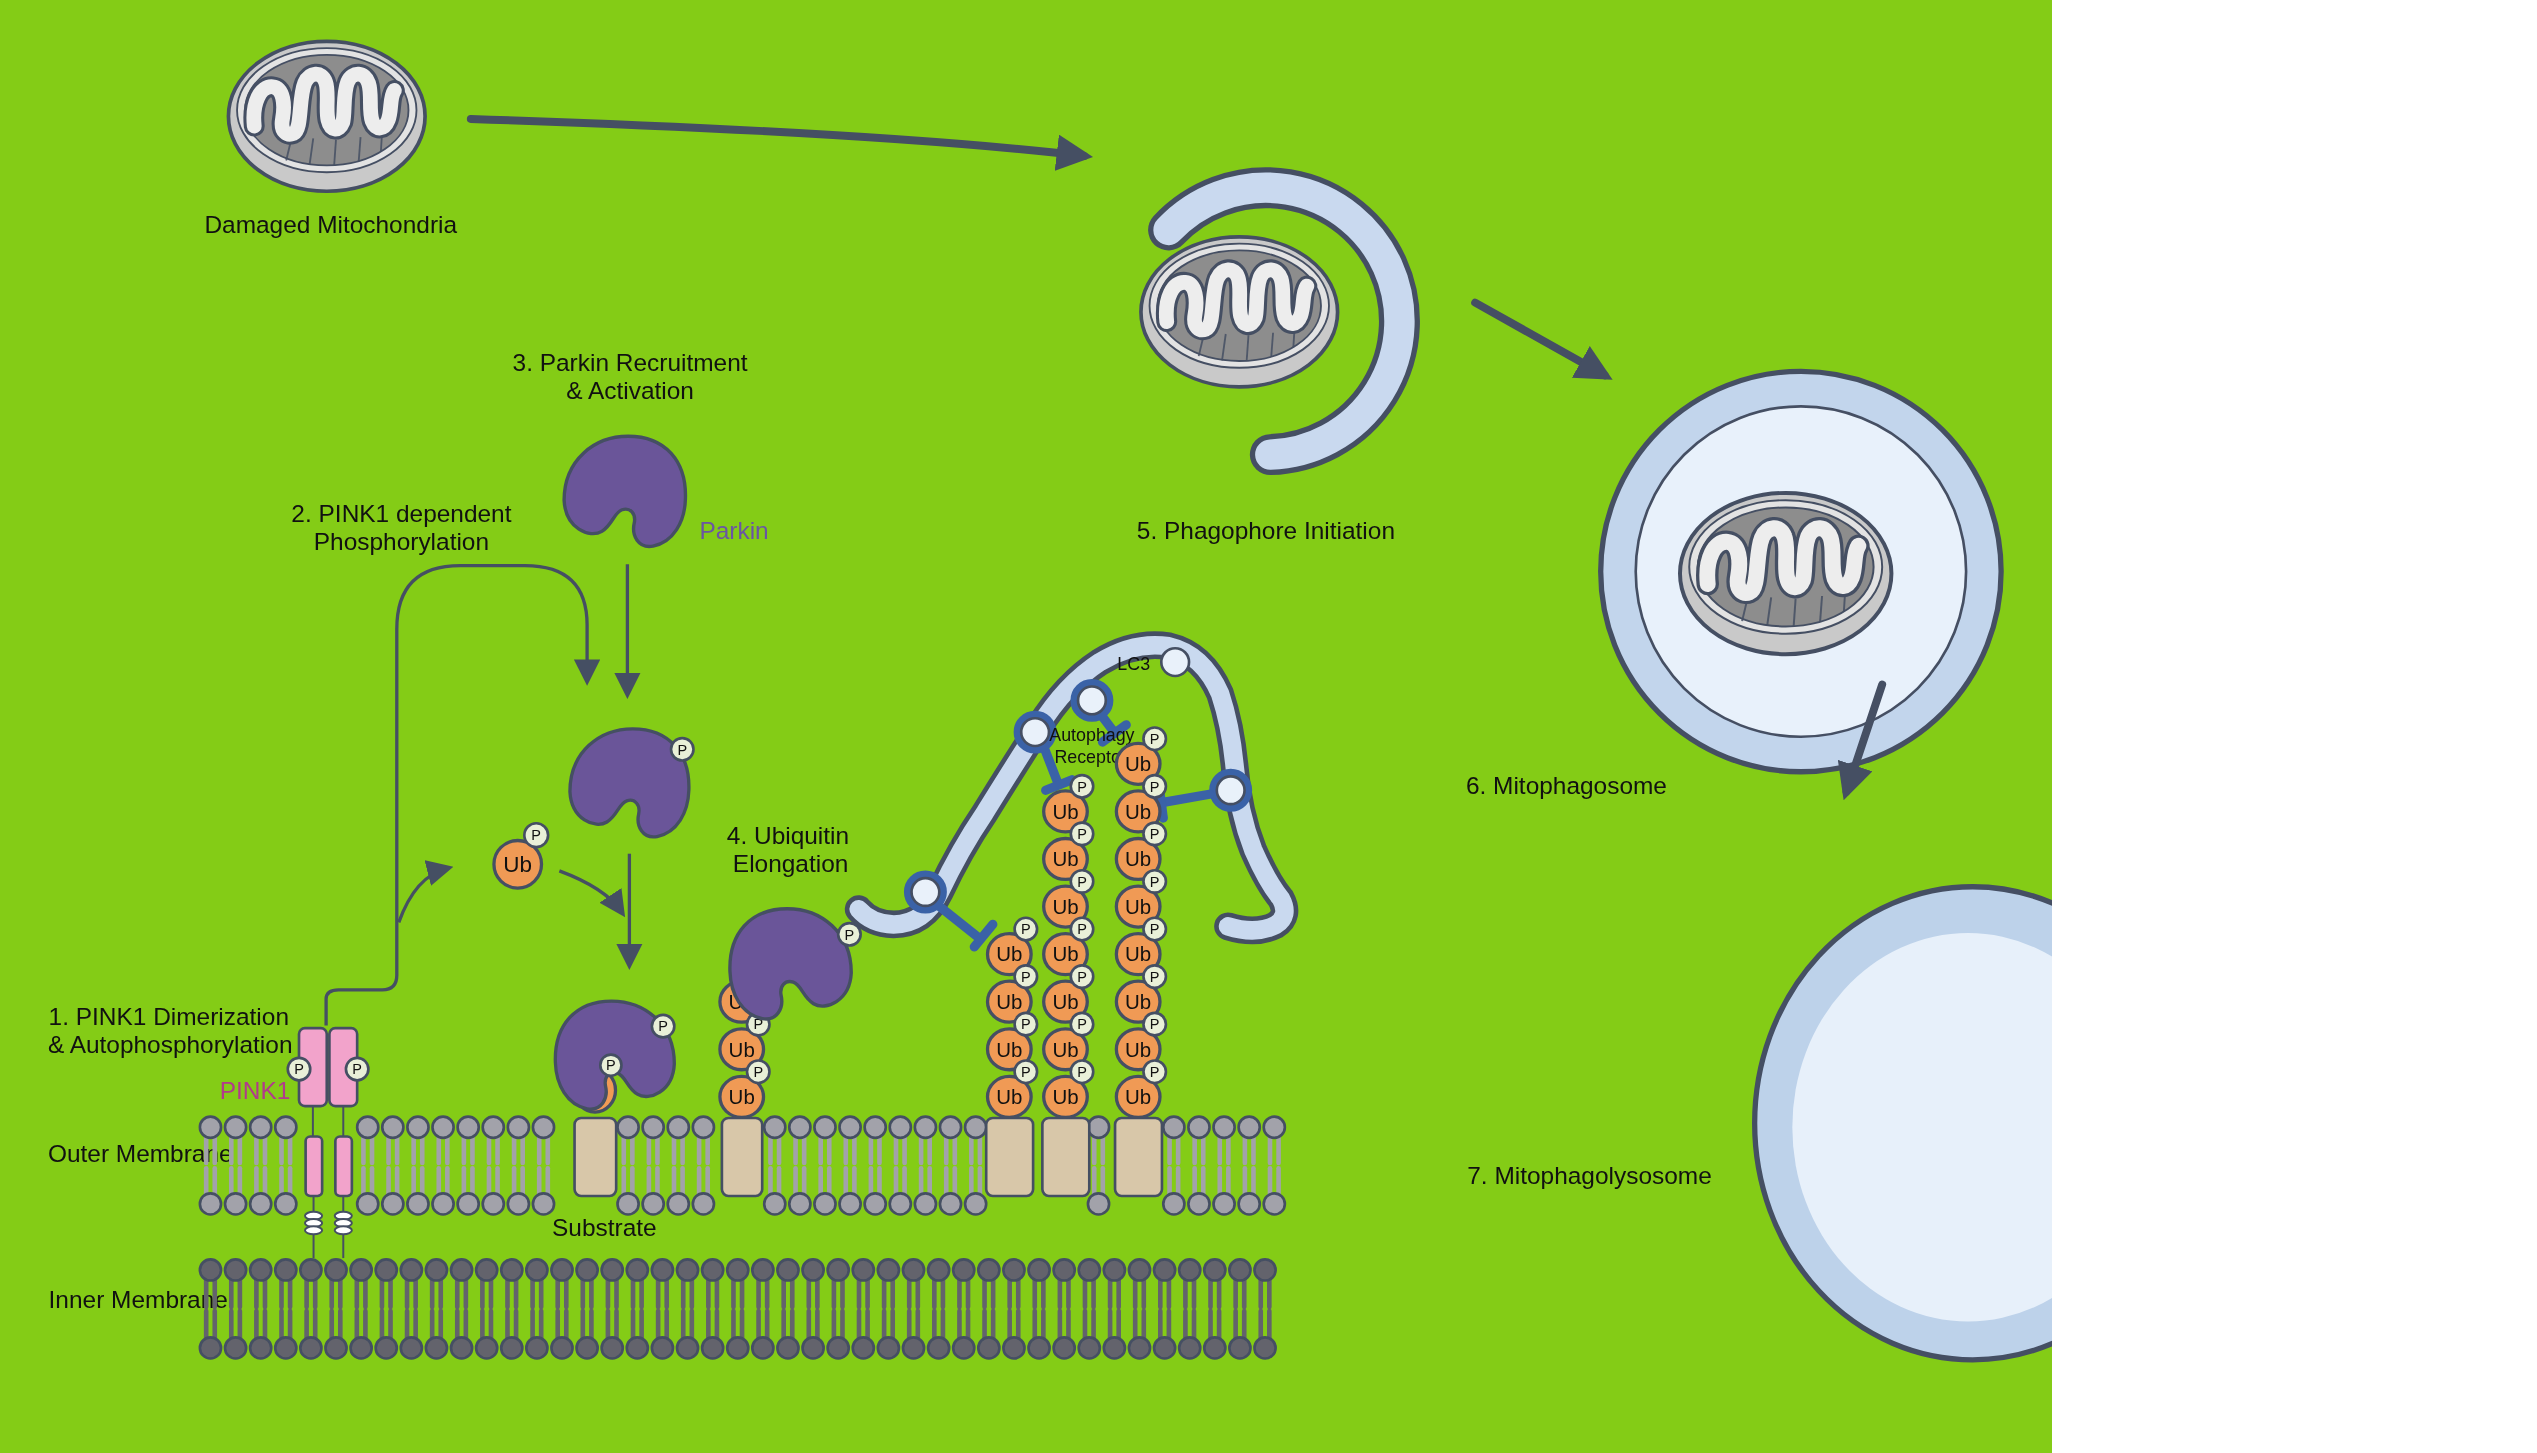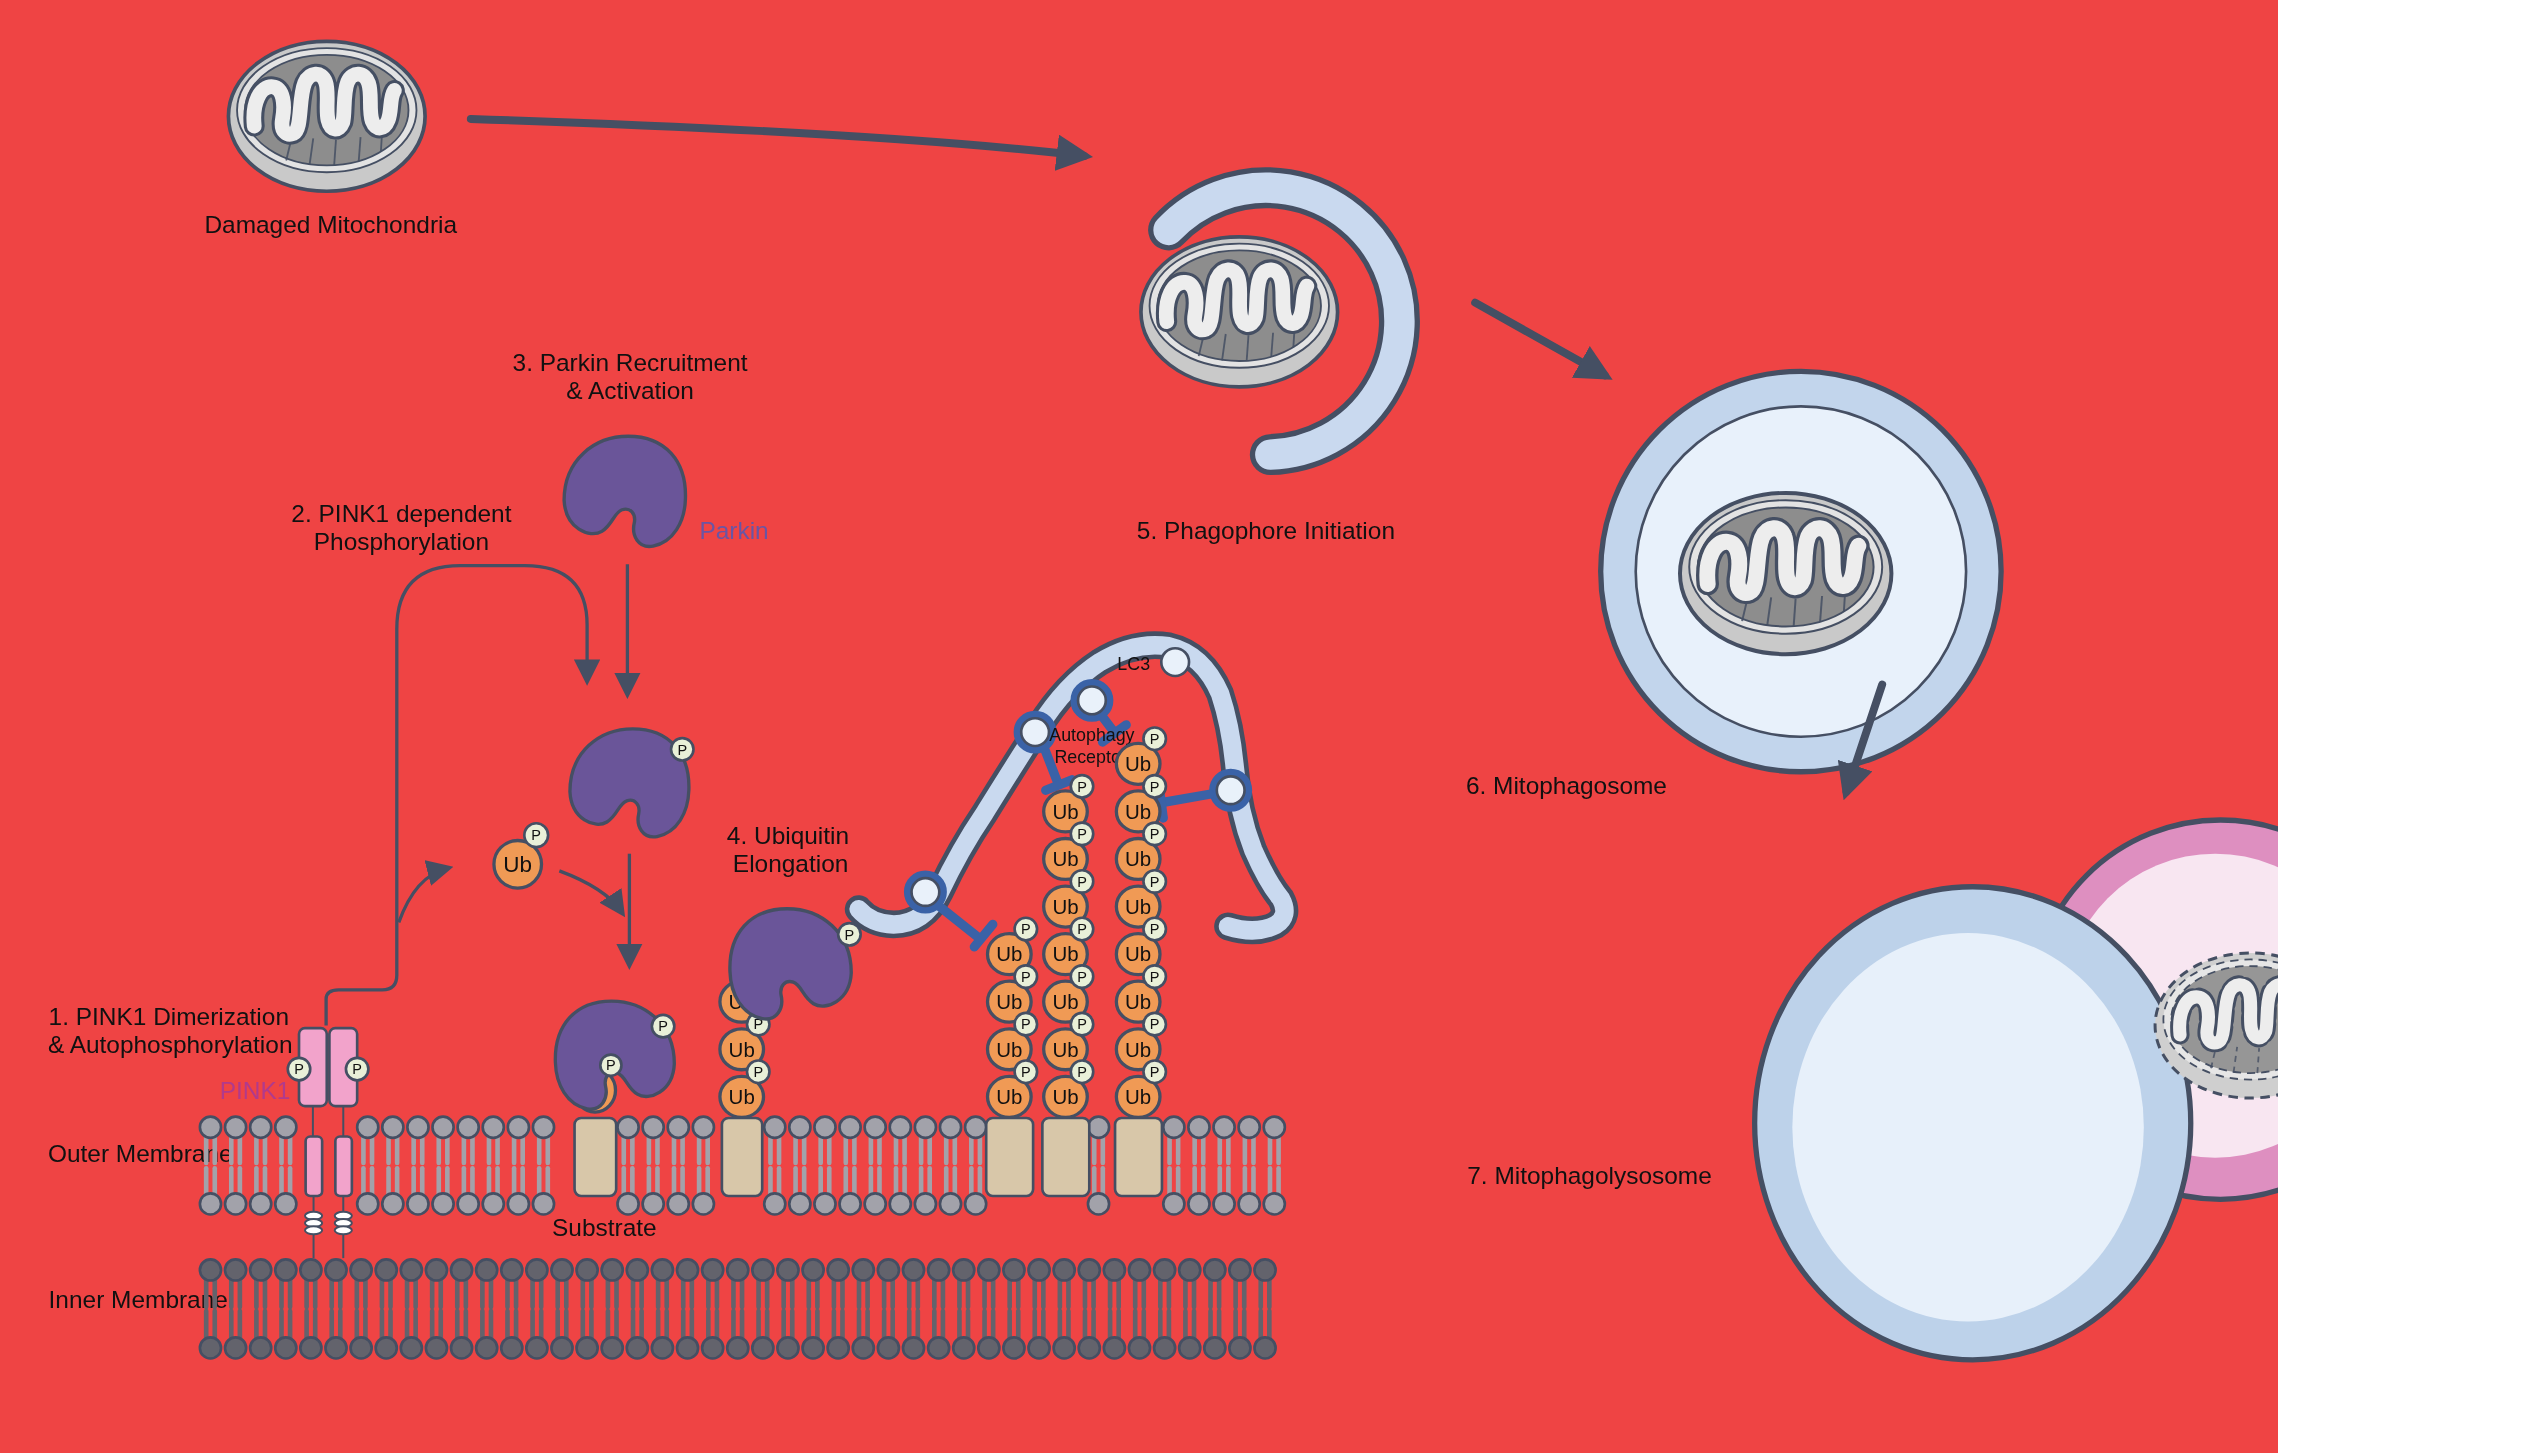--- a/index.html
+++ b/index.html
@@ -1,16 +1,16 @@
 <!DOCTYPE html>
 <html style="font-size:10.6px"><head>
 <meta charset="utf-8">
 <style>
   html,body{margin:0;padding:0;background:#ffffff;}
-  #stage{width:2278px;height:1453px;position:relative;background:#ef4444;overflow:hidden;}
+  #stage{width:2052px;height:1453px;position:relative;background:#84cc16;overflow:hidden;}
   svg{display:block;}
   text{font-family:"Liberation Sans","DejaVu Sans",sans-serif;fill:#111111;}
   .lbl{font-size:37px;}
   .lbl-sm{font-size:27px;}
   .parkin-lbl{font-size:37px;fill:#6a55a4;}
   .pink1-lbl{font-size:37px;fill:#b13a8c;}
   .ub-txt{font-size:31px;}
   .ub-txt-big{font-size:34px;}
   .p-txt{font-size:22px;}
 </style>

